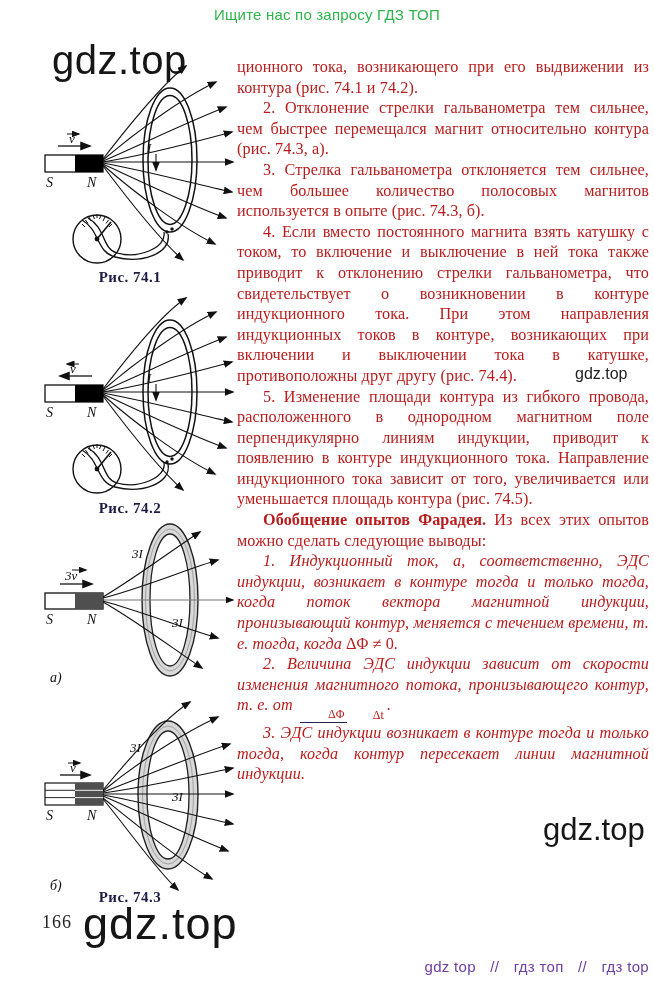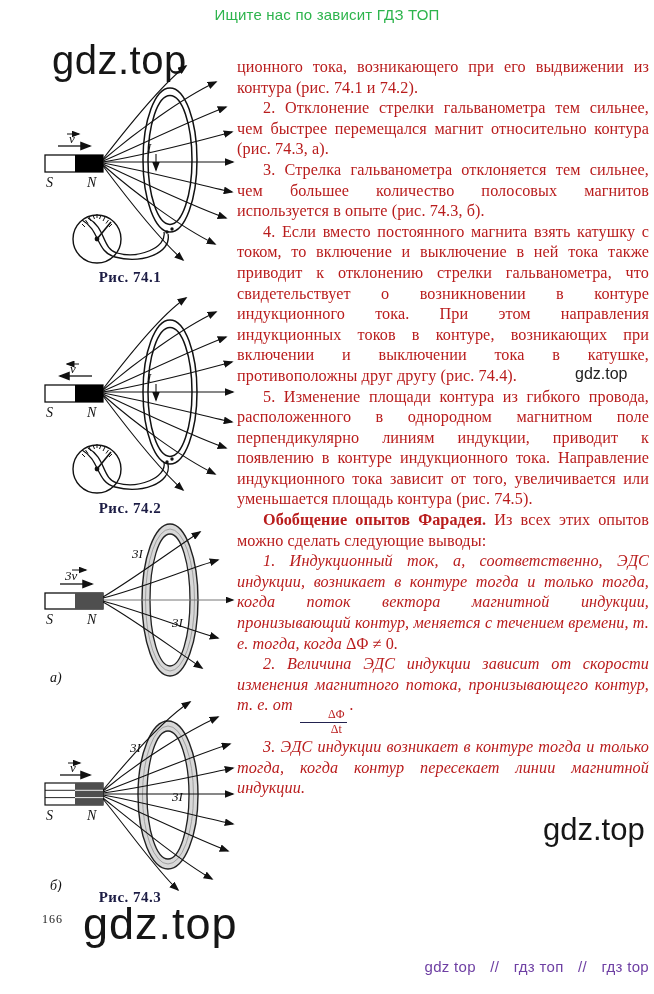--- a/index.html
+++ b/index.html
@@ -15,51 +15,51 @@
   .wm{position:absolute;color:#161616;font-family:"Liberation Sans", sans-serif;font-weight:400;}
   .wm-topleft{top:38px;left:52px;font-size:40px;letter-spacing:.5px;}
   .wm-mid{top:365px;left:575px;font-size:16px;color:#222;}
   .wm-frac{top:812px;left:543px;font-size:31px;color:#161616;}
   .wm-bottom{top:898px;left:83px;font-size:45px;letter-spacing:1px;}
   .figwrap{position:absolute;left:20px;width:220px;}
   .figcap{
     position:absolute;left:20px;width:220px;text-align:center;
     font-weight:bold;font-size:15px;color:#1c1c44;letter-spacing:.5px;
   }
-  .pagenum{position:absolute;left:42px;top:912px;font-size:12px;color:#222;letter-spacing:1px;}
+  .pagenum{position:absolute;left:42px;top:912px;font-size:18px;color:#222;letter-spacing:1px;}
   .col{
     position:absolute;left:237px;top:57px;width:412px;
     font-size:16.2px;line-height:20.6px;color:#b91c1c;text-align:justify;
     letter-spacing:.1px;
   }
   .col p{margin:0;text-indent:26px;}
   .col p.noindent{text-indent:0;}
   .col p.it{font-style:italic;}
   .rm{font-style:normal;}
   .frac{
-    display:inline-flex;flex-direction:column;align-items:center;
+    display:inline-flex;flex-direction:row;align-items:center;
     vertical-align:-8px;font-style:normal;font-size:12px;line-height:1.15;
     margin:0 3px;
   }
   .frac .num{border-bottom:1.2px solid #22224f;padding:0 2px;}
   .footer{
     position:absolute;top:958px;left:0;width:654px;text-align:right;
     font-family:"Liberation Sans", sans-serif;font-size:15px;color:#6e3fa3;
     letter-spacing:.3px;
   }
   .footer span{margin:0 5px;}
   svg{display:block;}
   svg text{font-family:"Liberation Serif", serif;}
   .lbl{font-style:italic;font-size:14px;fill:#111;}
   .lbl-sm{font-style:italic;font-size:13px;fill:#111;}
 </style>
 </head>
 <body>
 
-<div class="promo">Ищите нас по зависит ГДЗ ТОП</div>
+<div class="promo">Ищите нас по запросу ГДЗ ТОП</div>
 
 <div class="wm wm-topleft">gdz.top</div>
 <div class="wm wm-mid">gdz.top</div>
 <div class="wm wm-frac">gdz.top</div>
 <div class="wm wm-bottom">gdz.top</div>
 
 <div class="figwrap" style="top:62px;height:206px;">
 <svg width="220" height="206" viewBox="0 0 220 206">
   <defs>
     <marker id="m1" markerWidth="9" markerHeight="7" refX="7.5" refY="3.5" orient="auto">

